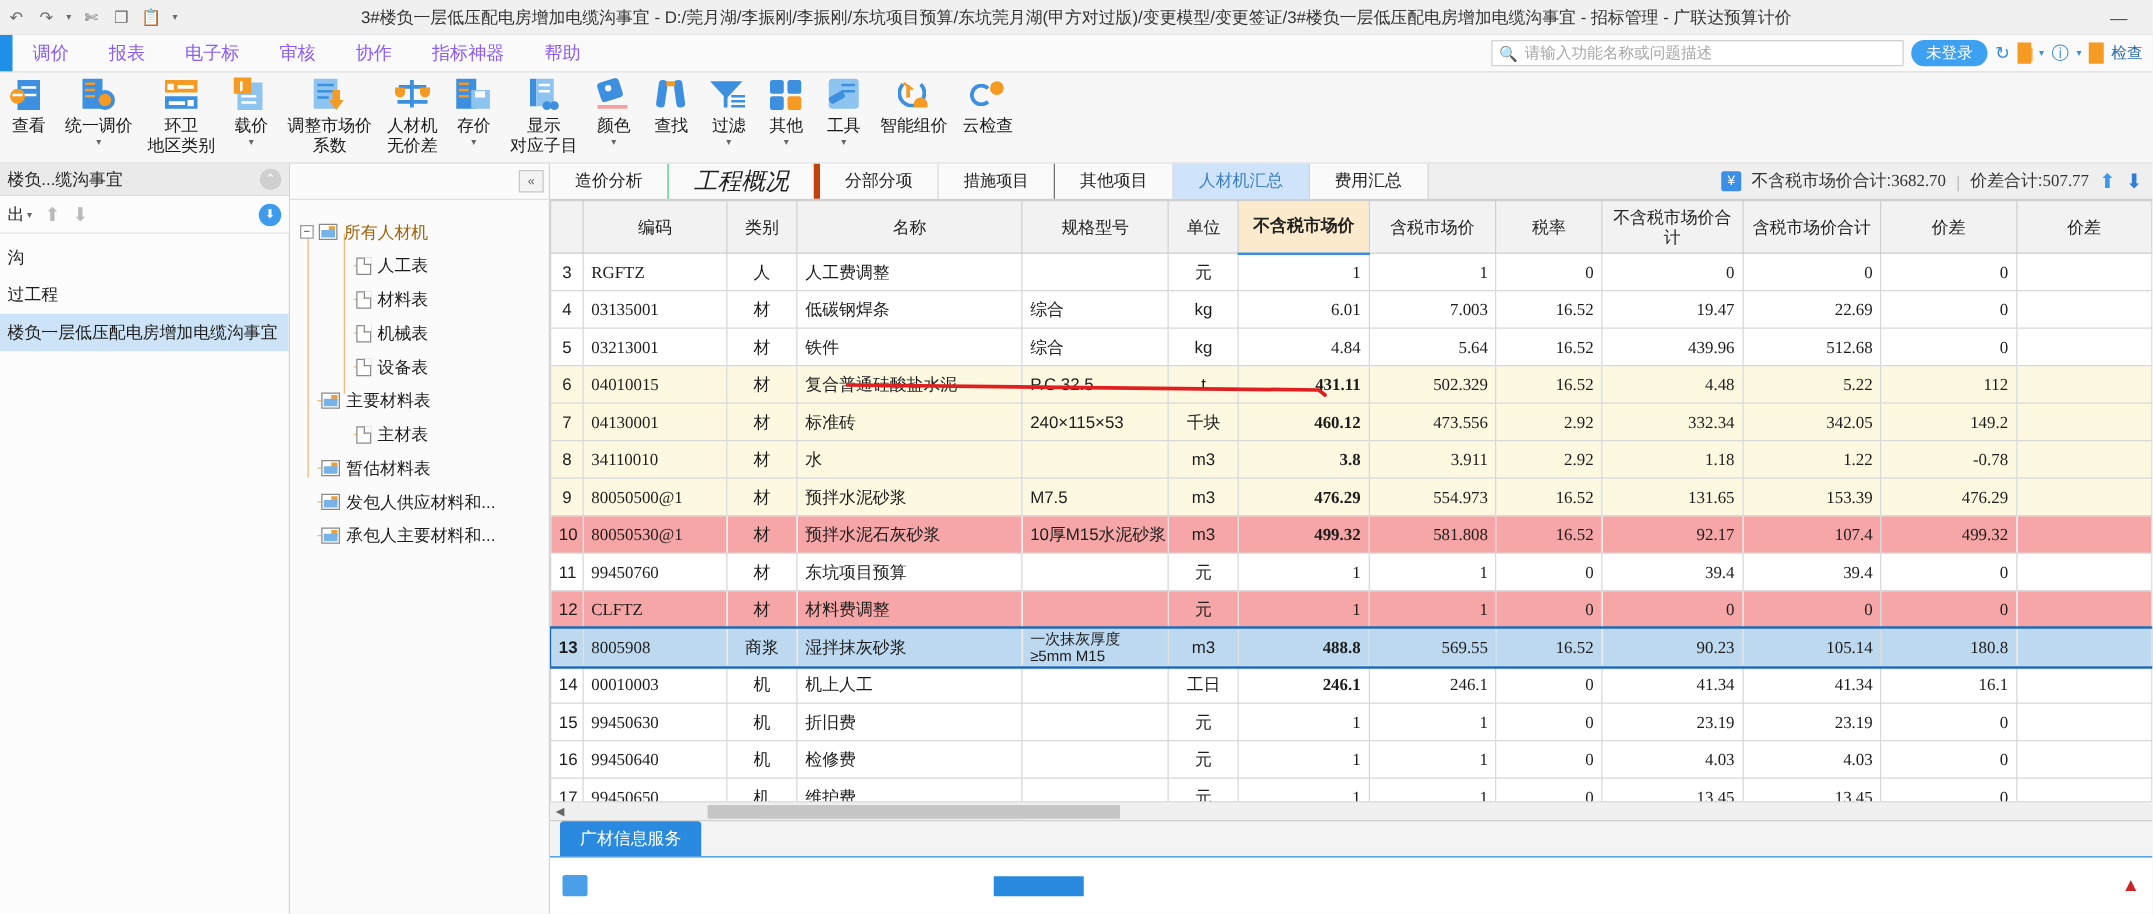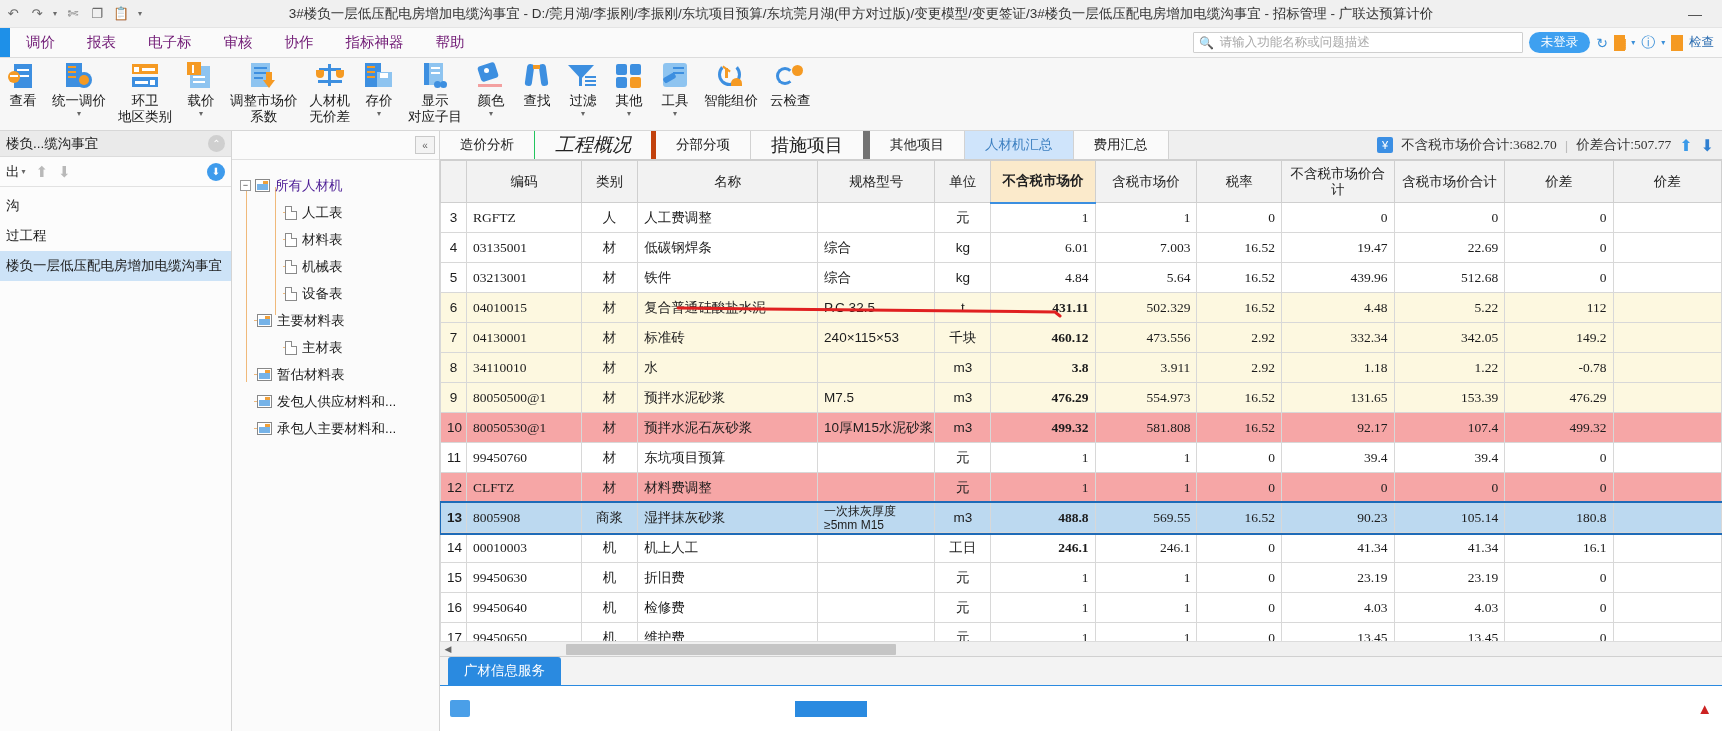--- a/index.html
+++ b/index.html
@@ -40,21 +40,21 @@
     display: flex; align-items: stretch;
     border-bottom: 1px solid #dcdcdc;
     position: relative;
   }
   .menu-left-tab {
     width: 10px; background: #1e90e8;
   }
   .menu-items { display: flex; align-items: center; }
   .menu-item {
     padding: 0 16px; height: 100%; display: flex; align-items: center;
-    font-size: 14.5px; color: #701a75; white-space: nowrap;
+    font-size: 14.5px; color: #8b5cf6; white-space: nowrap;
   }
   .menu-right { margin-left: auto; display: flex; align-items: center; gap: 6px; padding-right: 8px; }
   .search-box {
     width: 330px; height: 21px; background: #fff; border: 1px solid #cfcfcf;
     display: flex; align-items: center; padding: 0 6px; border-radius: 1px;
   }
   .search-box .mag { color: #8a8a8a; font-size: 12px; margin-right: 5px; }
   .search-box .ph { color: #a8a8a8; font-size: 12.5px; }
   .pill-login {
     background: #3ea0f0; color: #fff; border-radius: 11px; padding: 2px 12px;
@@ -122,21 +122,21 @@
   .tp-collapse .cc { width: 20px; height: 18px; border: 1px solid #c9c9c9; background: #f3f3f3; color: #666; font-size: 10px; display:flex;align-items:center;justify-content:center;}
   .tree { padding: 12px 0 0 8px; font-size: 13.5px; position: relative; }
   .tnode { display: flex; align-items: center; height: 27px; white-space: nowrap; position: relative; }
   .tnode .exp { width: 11px; height: 11px; border: 1px solid #9a9a9a; background: #fff; color: #333; font-size: 9px; line-height: 9px; display: flex; align-items: center; justify-content: center; margin-right: 4px; }
   .ico-folder { width: 15px; height: 13px; margin-right: 5px; position: relative; border: 1px solid #888; background: #fff; flex: 0 0 auto;}
   .ico-folder::after { content:''; position:absolute; left: 1px; bottom: 1px; width: 11px; height: 6px; background: #76b3e8; }
   .ico-folder::before { content:''; position:absolute; right: 1px; top: 1px; width: 5px; height: 5px; background: #f0a03a; }
   .ico-doc { width: 12px; height: 14px; margin-right: 5px; border: 1px solid #8a8a8a; background: #fff; flex: 0 0 auto; position: relative;}
   .ico-doc::after { content:''; position:absolute; right:-1px; top:-1px; width:5px; height:5px; background:#fbfbfb; border-left:1px solid #8a8a8a; border-bottom:1px solid #8a8a8a;}
   .tlabel { color: #1c1c1c; }
-  .tlabel.blue { background: none; color: #4c1d95; }
+  .tlabel.blue { background: none; color: #a16207; }
   .tline-v { position: absolute; background: #f0b97a; width: 1px; }
   .tline-h { position: absolute; background: #f0b97a; height: 1px; }
 
   
   .gridwrap { flex: 1; display: flex; flex-direction: column; min-width: 0; background: #fff; }
   .gridscroll { flex: 1; overflow: hidden; position: relative; }
   table.grid { border-collapse: collapse; table-layout: fixed; width: 1282px; }
   table.grid th {
     background: #f2f2f2; border: 1px solid #cfcfcf; height: 42px;
     font-weight: normal; font-size: 13.5px; color: #222; padding: 0 4px; line-height: 16px;
@@ -522,21 +522,21 @@
       </div>
     </div>
 
     <div class="gridwrap">
 
       <div style="height:29px; display:flex; align-items:stretch; background:#efefef; border-bottom:1px solid #cfcfcf;">
         <div style="display:flex; align-items:stretch;">
           <div style="padding:0 20px; display:flex; align-items:center; font-size:13.5px; background:#fafafa; border-right:1px solid #22c55e;">造价分析</div>
           <div style="padding:0 20px; display:flex; align-items:center; font-size:19px; background:#fafafa; border-right:5px solid #c2410c;font-style:italic;">工程概况</div>
           <div style="padding:0 20px; display:flex; align-items:center; font-size:13.5px; background:#fafafa; border-right:1px solid #d2d2d2;">分部分项</div>
-          <div style="padding:0 20px; display:flex; align-items:center; font-size:18px; background:#fafafa; border-right:7px solid #737373;">措施项目</div>
+          <div style="padding:0 20px; display:flex; align-items:center; font-size:13px; background:#fafafa; border-right:1px solid #737373;">措施项目</div>
           <div style="padding:0 20px; display:flex; align-items:center; font-size:13.5px; background:#fafafa; border-right:1px solid #d2d2d2;">其他项目</div>
           <div style="padding:0 20px; display:flex; align-items:center; font-size:13.5px; background:#cfe4fb; color:#3c7fc0; border-right:1px solid #d2d2d2;">人材机汇总</div>
           <div style="padding:0 20px; display:flex; align-items:center; font-size:13.5px; background:#fafafa; border-right:1px solid #d2d2d2;">费用汇总</div>
         </div>
         <div style="flex:1;"></div>
         <div class="inforow" style="padding-right:8px;">
           <span class="yenbadge">¥</span>
           <span><span>不含税市场价合计</span>:<span style="font-family:'Liberation Serif',serif">3682.70</span></span>
           <span class="vsep">|</span>
           <span><span>价差合计</span>:<span style="font-family:'Liberation Serif',serif">507.77</span></span>

